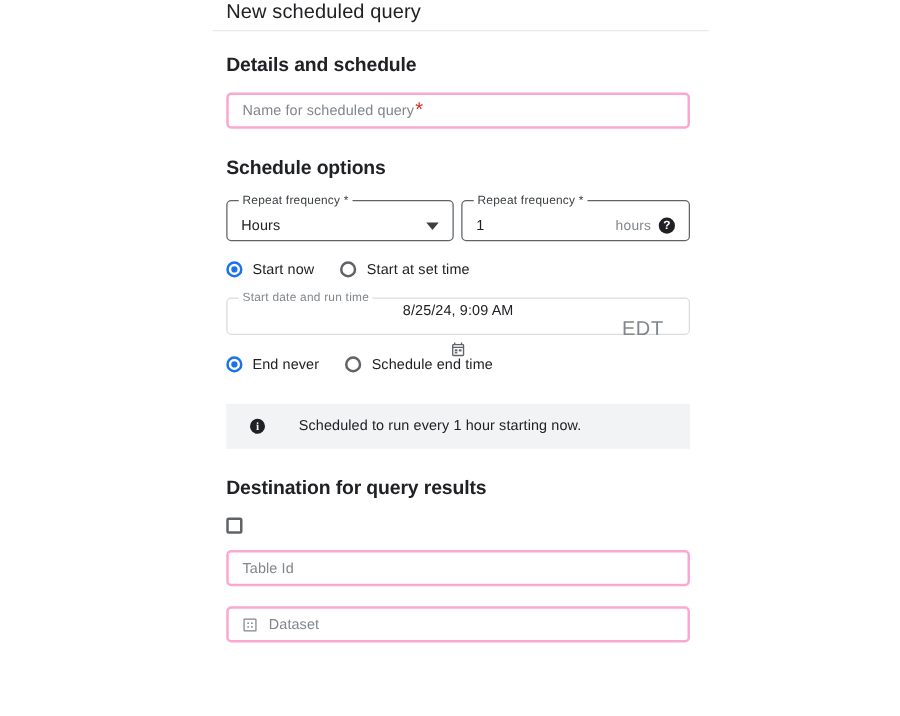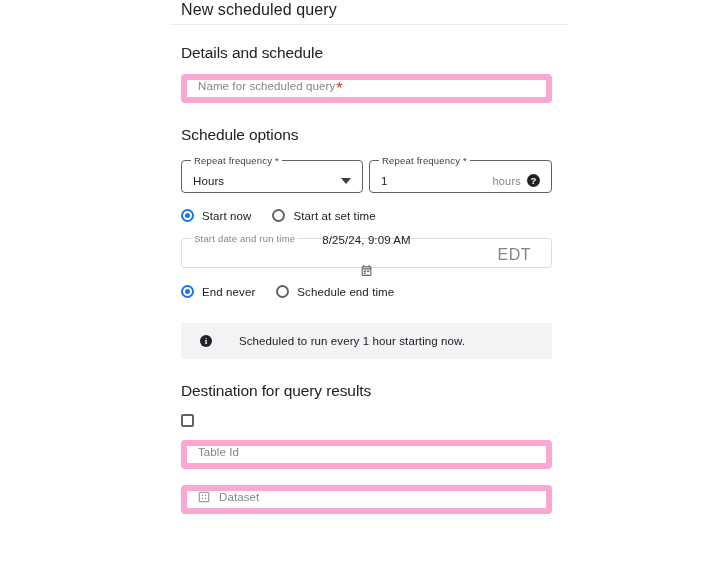--- a/index.html
+++ b/index.html
@@ -39,39 +39,40 @@
   }
   
   .content {
     position: absolute;
     left: 181px;
     top: 40px;
     width: 371px;
   }
   .section-title {
     font-size: 15.5px;
-    font-weight: normal;
+    font-weight: bold;
     color: #202124;
     letter-spacing: -.1px;
     margin: 0;
   }
   .sec-details { margin-top: 4px; }
   .sec-schedule { margin-top: 23px; }
   .sec-destination { margin-top: 23px; }
 
   
   .field {
     position: relative;
     box-sizing: border-box;
     width: 371px;
     height: 29px;
-    border: 6px solid #f9a8d4;
+    border: 2px solid #f9a8d4;
     border-radius: 4px;
     background: #fff;
     display: flex;
+    align-items: center;
     padding: 0 11px;
   }
   .field .ph {
     font-size: 11.5px;
     color: #80868b;
     letter-spacing: .1px;
     white-space: nowrap;
   }
   .field .req { color: #d93025; margin-left: 1px; }
   .name-field { margin-top: 12px; }
@@ -80,21 +81,20 @@
   .nfield {
     position: relative;
     box-sizing: border-box;
     height: 33px;
     border: 1px solid #5f6368;
     border-radius: 4px;
     background: #fff;
     display: flex;
     align-items: flex-end;
     padding: 0 11px 5px 11px;
-    justify-content: center;
   }
   .nfield.muted { border-color: #dadce0; flex-direction: column; }
   .nfield .flabel {
     position: absolute;
     top: -6px;
     left: 9px;
     padding: 0 3px;
     background: #fff;
     font-size: 9.5px;
     line-height: 11px;

